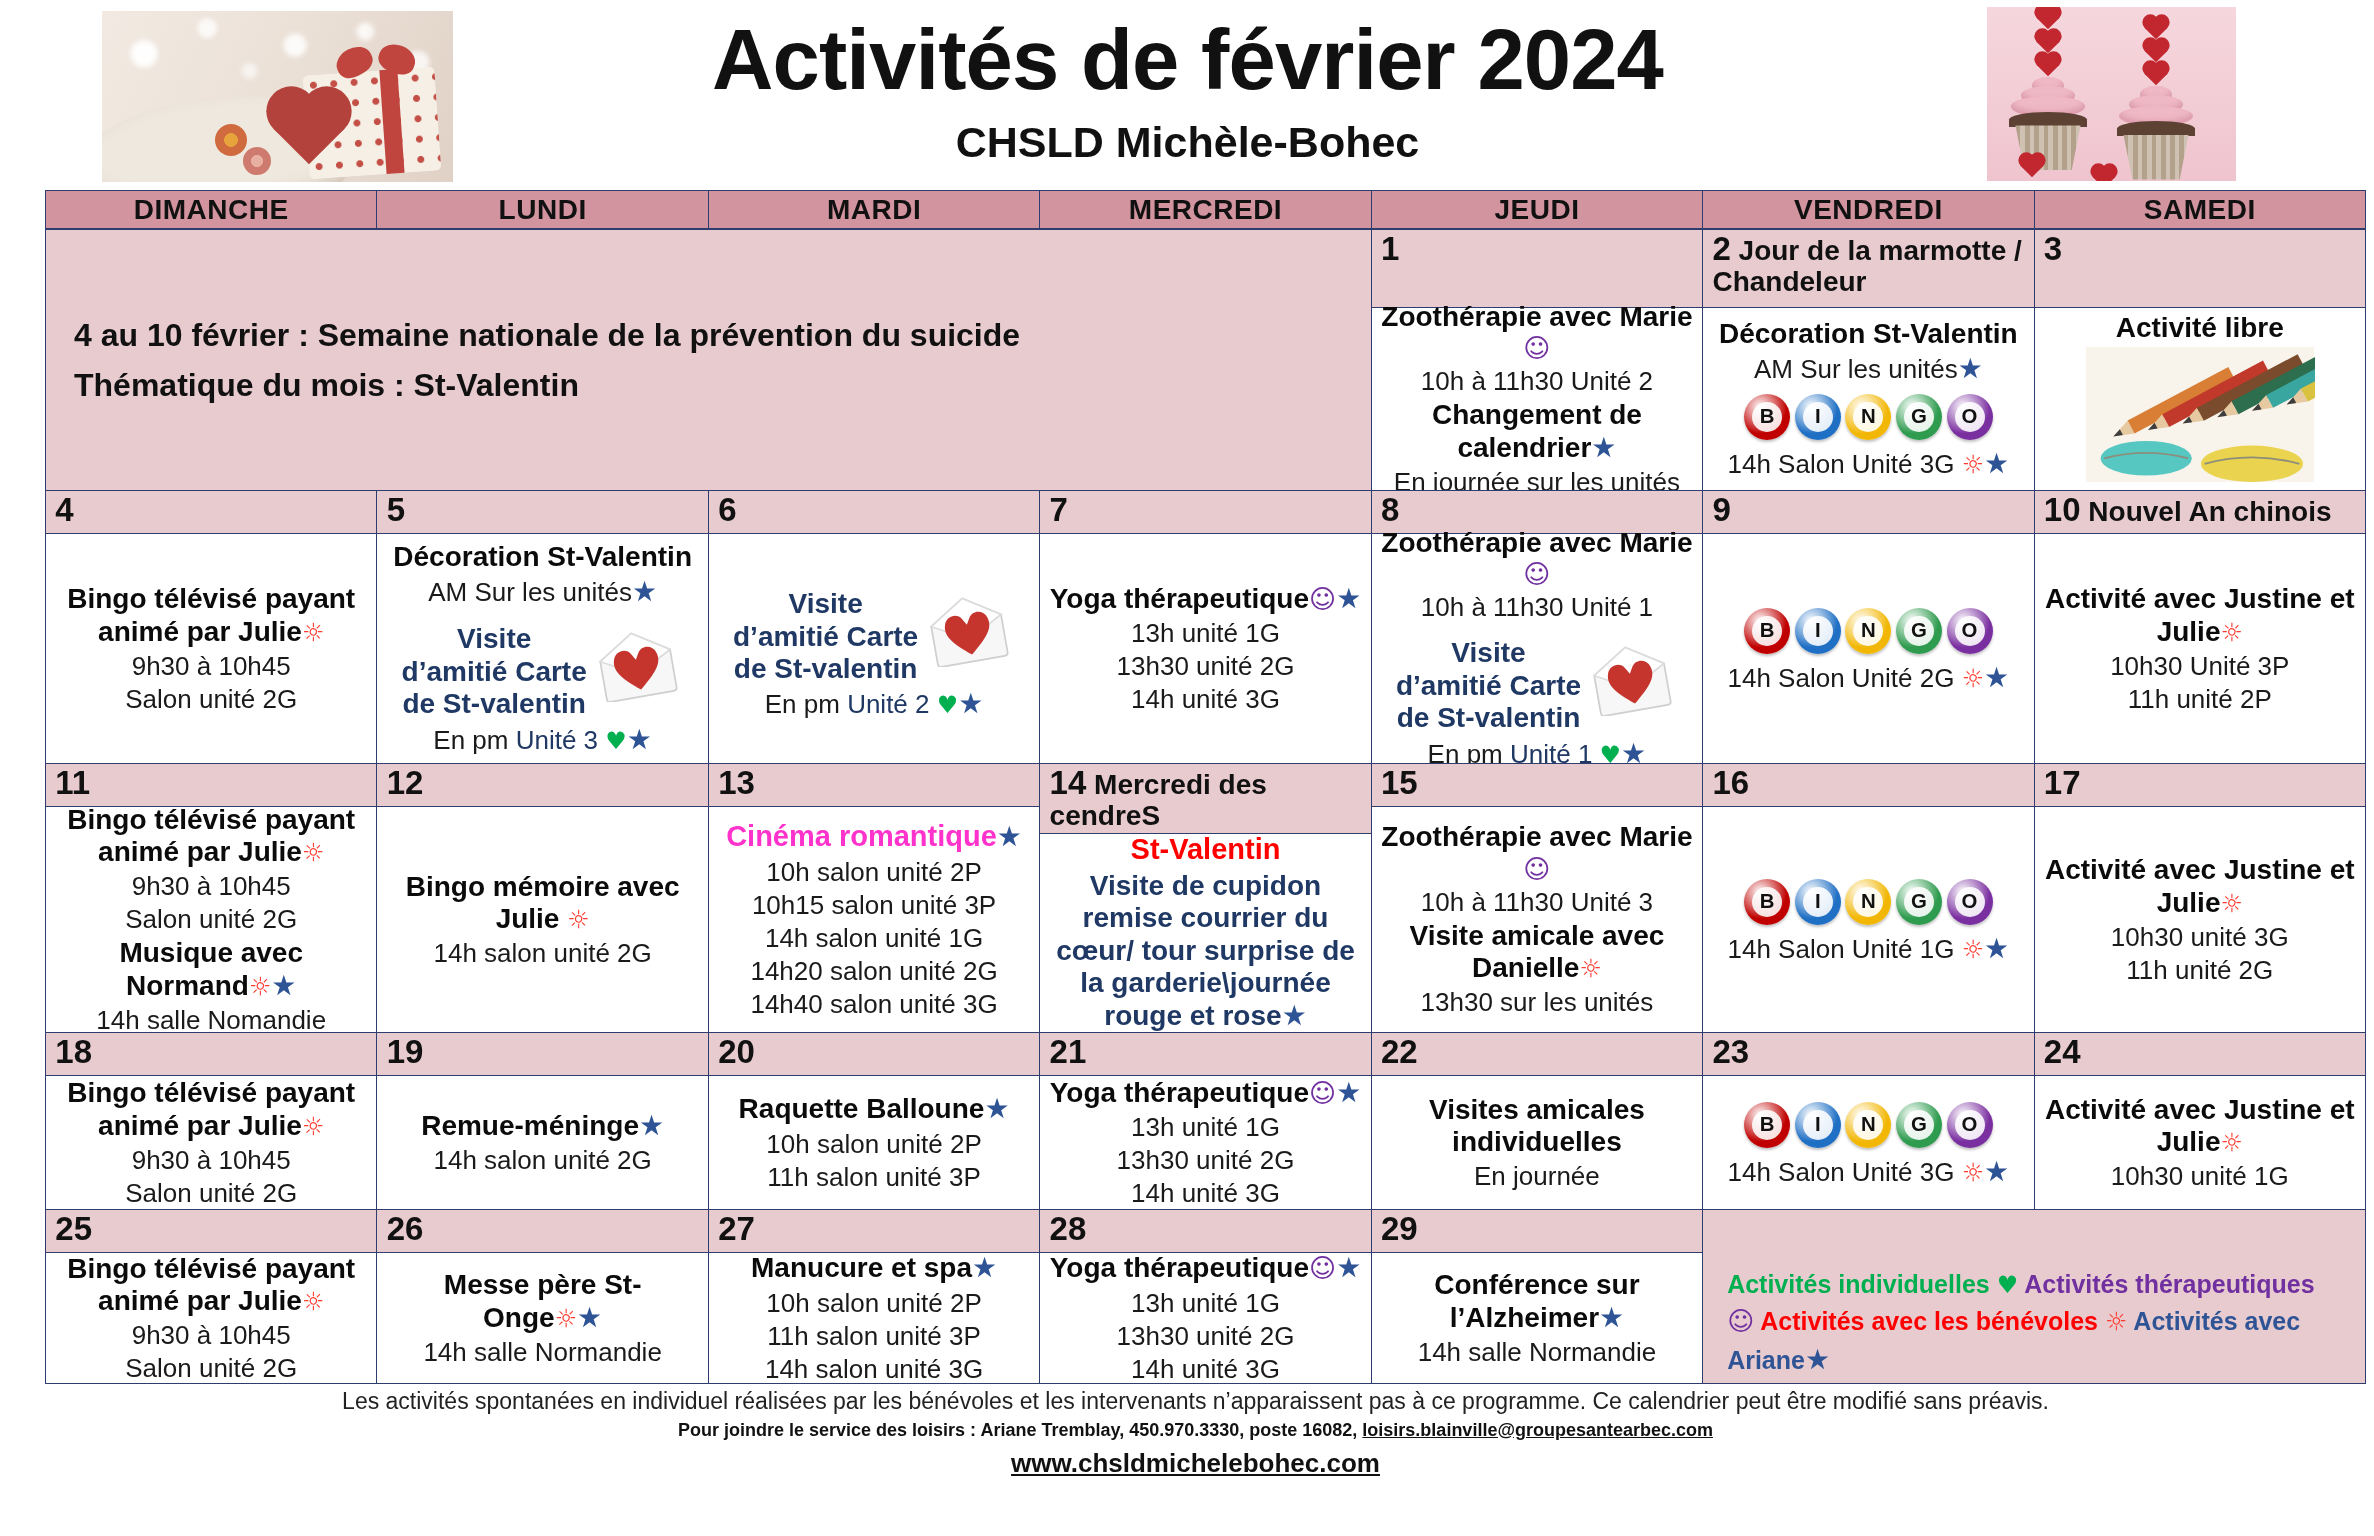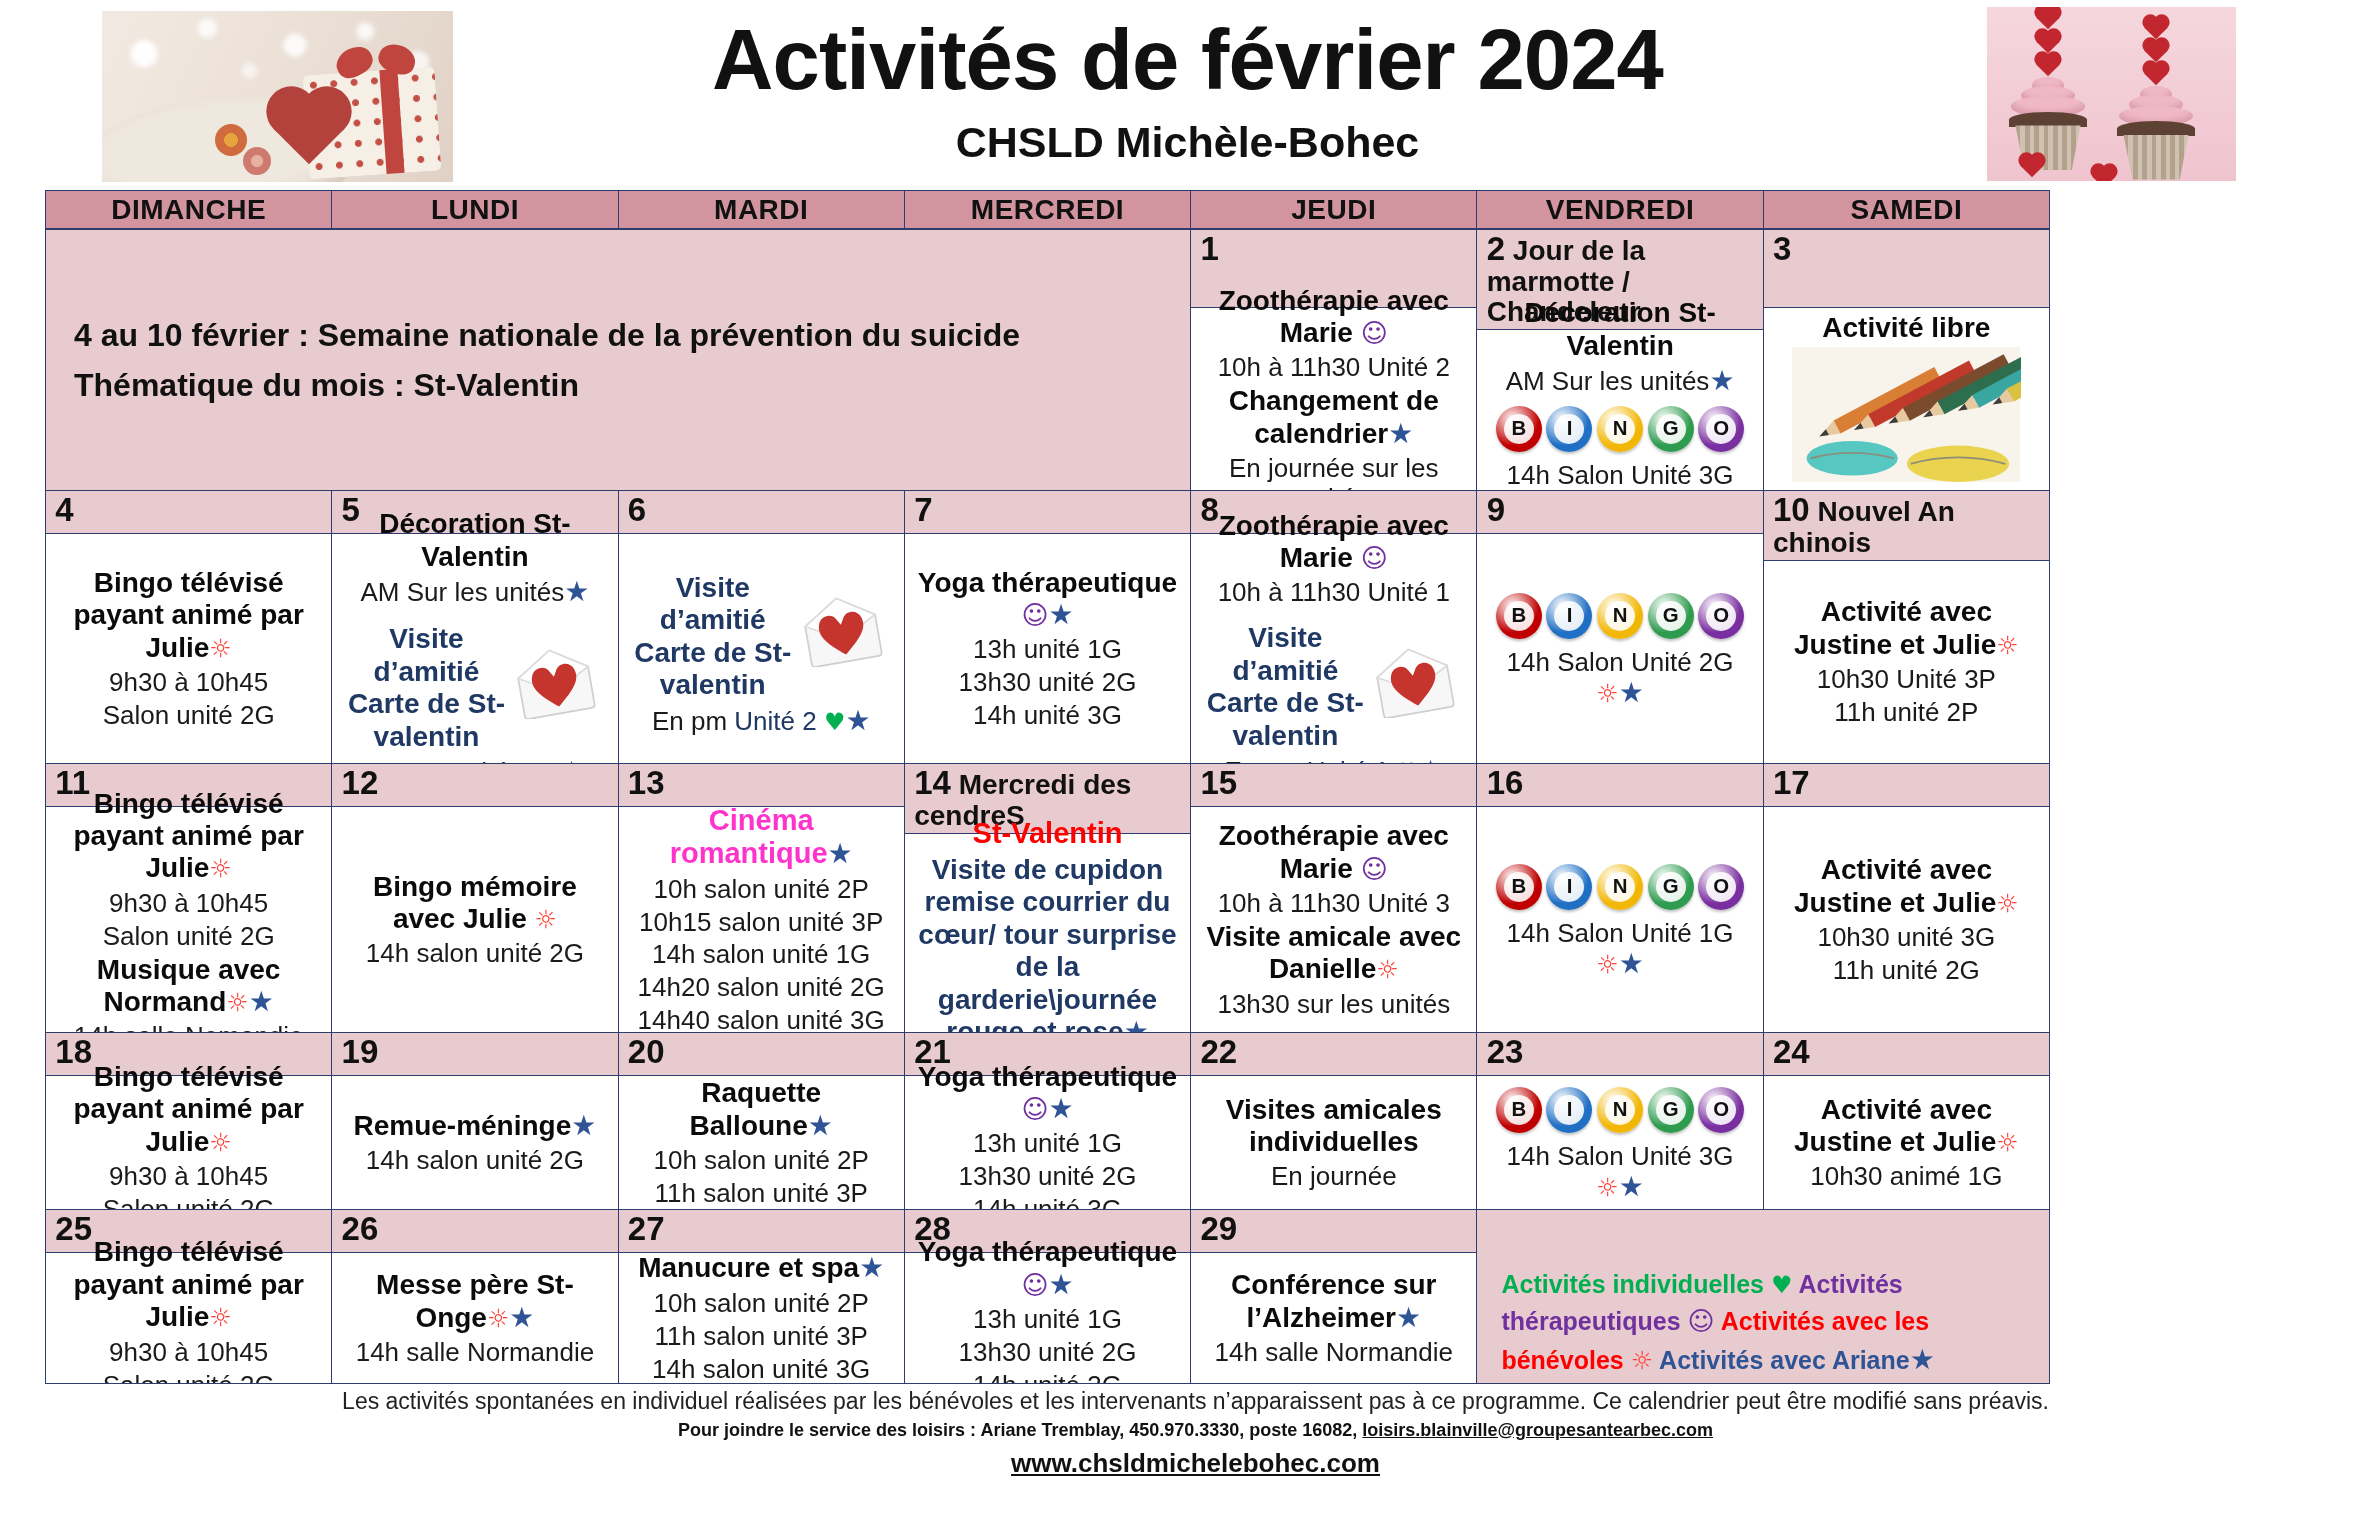--- a/index.html
+++ b/index.html
@@ -60,21 +60,21 @@
   .frost span:nth-child(2){width:54px;height:18.6px;margin-top:-7.4px;}
   .frost span:nth-child(3){width:74px;height:20.4px;margin-top:-8.3px;}
   .cakerim{width:78px;height:15px;background:#5d4233;border-radius:50% 50% 0 0;margin-top:-4.6px;}
   .cup{width:74px;height:45px;margin-top:-1.9px;
     background:repeating-linear-gradient(90deg,#cfc2b2 0 4.6px,#b3a18c 4.6px 9.3px);
     clip-path:polygon(6% 0,94% 0,82% 100%,18% 100%);}
   .scatter1{--hs:13px;left:37px;top:147px;background:#c2262e;}
   .scatter2{--hs:11px;left:109px;top:158px;background:#c2262e;}
 
   
-  .calendar{position:absolute;left:45px;top:190px;width:2005px;display:grid;
+  .calendar{position:absolute;left:45px;top:190px;width:2321px;display:grid;
     grid-template-columns:repeat(7,1fr);
     grid-template-rows:39px 261px 273px 269px 177px 174px;
     border-left:1.9px solid var(--border);border-top:1.9px solid var(--border);}
   .dh{background:var(--header-band);border-right:1.9px solid var(--border);
     border-bottom:2.8px solid var(--border);display:flex;align-items:center;justify-content:center;
     font-weight:bold;font-size:28px;letter-spacing:0.5px;}
   .cell{background:#fff;border-right:1.9px solid var(--border);border-bottom:1.9px solid var(--border);
     display:flex;flex-direction:column;min-height:0;min-width:0;overflow:hidden;}
   .band{background:var(--cell-band);border-bottom:1.9px solid var(--border);
     padding:0.9px 9.3px 1.9px 9.3px;flex:0 0 auto;line-height:1.08;}
@@ -504,21 +504,21 @@
             </span>
           </div>
         </div>
         <div class="line"><span class="txt"><span class="sg r">14h Salon Unité 3G </span><span class="sg sun sym">☼</span><span class="sg star sym">★</span></span></div>
       </div>
     </div>
     <div class="cell">
       <div class="band" style="min-height: 43px;"><span class="num">24</span></div>
       <div class="body">
         <div class="line"><span class="txt"><span class="sg b">Activité avec Justine et Julie</span><span class="sg sun sym">☼</span></span></div>
-        <div class="line"><span class="txt"><span class="sg r">10h30 animé 1G</span></span></div>
+        <div class="line"><span class="txt"><span class="sg r">10h30 unité 1G</span></span></div>
       </div>
     </div>
     <div class="cell">
       <div class="band" style="min-height: 43px;"><span class="num">25</span></div>
       <div class="body">
         <div class="line"><span class="txt"><span class="sg b">Bingo télévisé payant animé par Julie</span><span class="sg sun sym">☼</span></span></div>
         <div class="line"><span class="txt"><span class="sg r">9h30 à 10h45</span></span></div>
         <div class="line"><span class="txt"><span class="sg r">Salon unité 2G</span></span></div>
       </div>
     </div>

